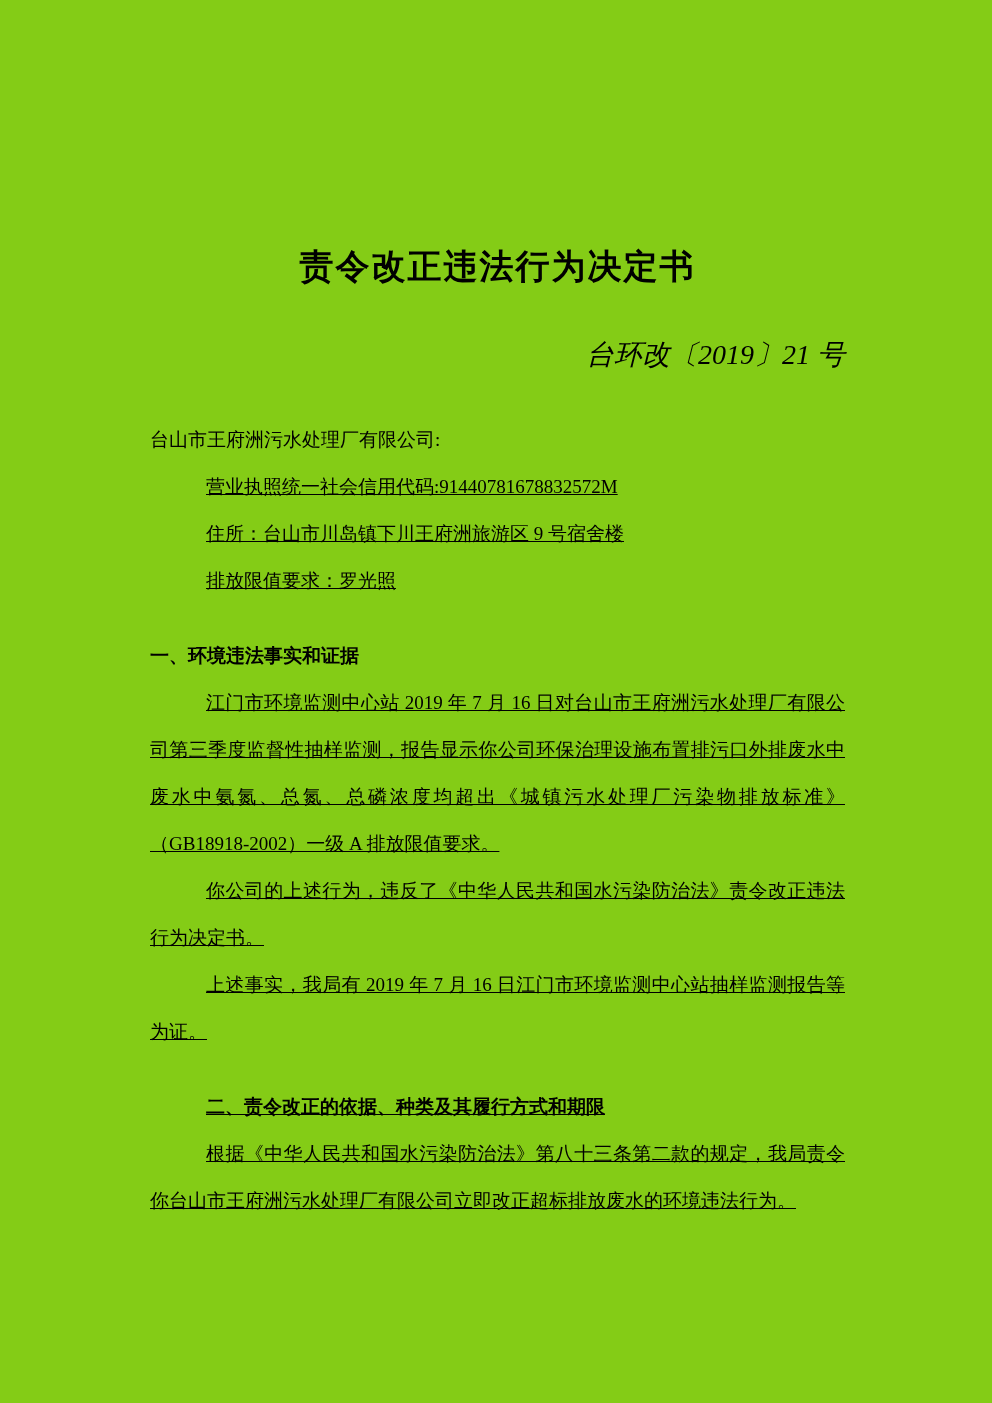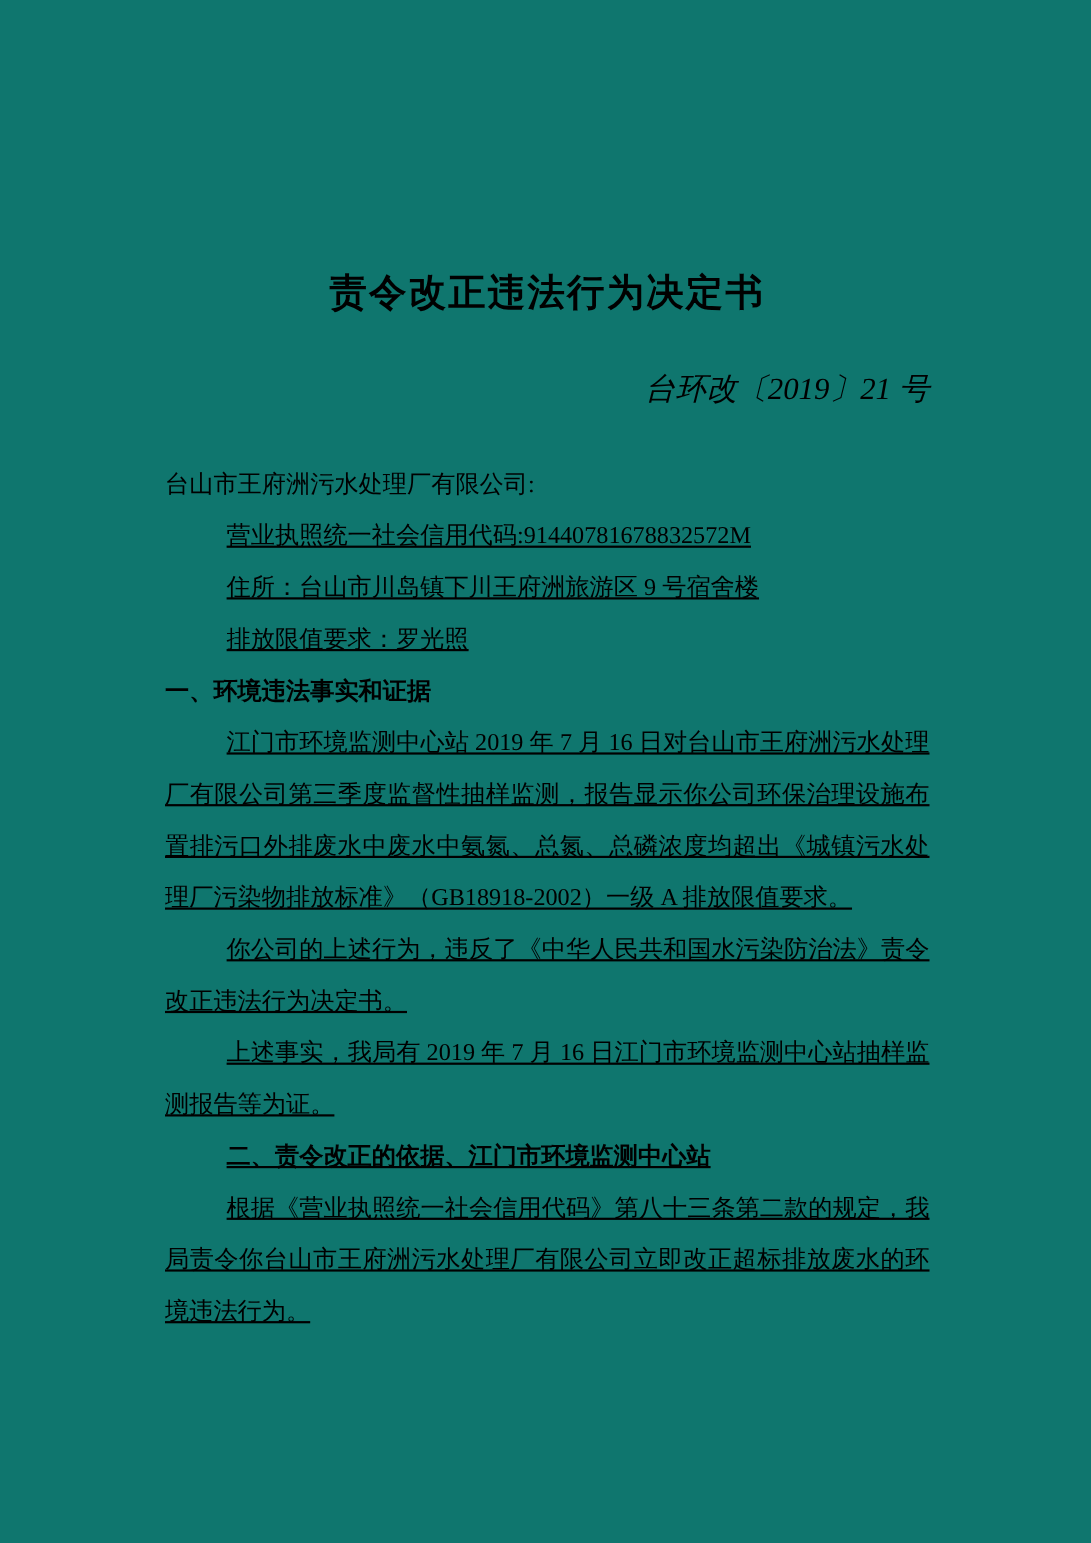--- a/index.html
+++ b/index.html
@@ -4,21 +4,21 @@
 <style>
   html, body {
     margin: 0;
     padding: 0;
     background: #ffffff;
   }
   .page {
     position: relative;
     width: 992px;
     height: 1403px;
-    background: #0f766e;
+    background: #84cc16;
     color: #000000;
     font-family: "Liberation Serif", "DejaVu Serif", serif;
     overflow: hidden;
   }
   .content {
     position: absolute;
     left: 150px;
     top: 0;
     width: 695px;
   }
@@ -40,26 +40,27 @@
   }
   .doc-body {
     margin-top: 46px;
     font-size: 28px;
     line-height: 47px;
     text-align: justify;
   }
   .doc-body p, .doc-body h2 {
     margin: 0;
     padding: 0;
-    font-size: 22px;
+    font-size: 19px;
     line-height: 47px;
   }
   .doc-body h2.section-heading {
     font-weight: bold;
     text-align: left;
+    margin-top: 28px;
   }
   .indent {
     text-indent: 56px;
     text-decoration: underline;
   }
   .no-indent {
     text-indent: 0;
   }
 </style>
 </head>
@@ -83,19 +84,19 @@
       <p class="indent">排放限值要求：罗光照</p>
 
       <h2 class="section-heading no-indent">一、环境违法事实和证据</h2>
 
       <p class="indent">江门市环境监测中心站 2019 年 7 月 16 日对台山市王府洲污水处理厂有限公司第三季度监督性抽样监测，报告显示你公司环保治理设施布置排污口外排废水中废水中氨氮、总氮、总磷浓度均超出《城镇污水处理厂污染物排放标准》（GB18918-2002）一级 A 排放限值要求。</p>
 
       <p class="indent">你公司的上述行为，违反了《中华人民共和国水污染防治法》责令改正违法行为决定书。</p>
 
       <p class="indent">上述事实，我局有 2019 年 7 月 16 日江门市环境监测中心站抽样监测报告等为证。</p>
 
-      <h2 class="section-heading indent">二、责令改正的依据、江门市环境监测中心站</h2>
+      <h2 class="section-heading indent">二、责令改正的依据、种类及其履行方式和期限</h2>
 
-      <p class="indent">根据《营业执照统一社会信用代码》第八十三条第二款的规定，我局责令你台山市王府洲污水处理厂有限公司立即改正超标排放废水的环境违法行为。</p>
+      <p class="indent">根据《中华人民共和国水污染防治法》第八十三条第二款的规定，我局责令你台山市王府洲污水处理厂有限公司立即改正超标排放废水的环境违法行为。</p>
 
     </div>
   </div>
 </div>
 
 </body></html>

